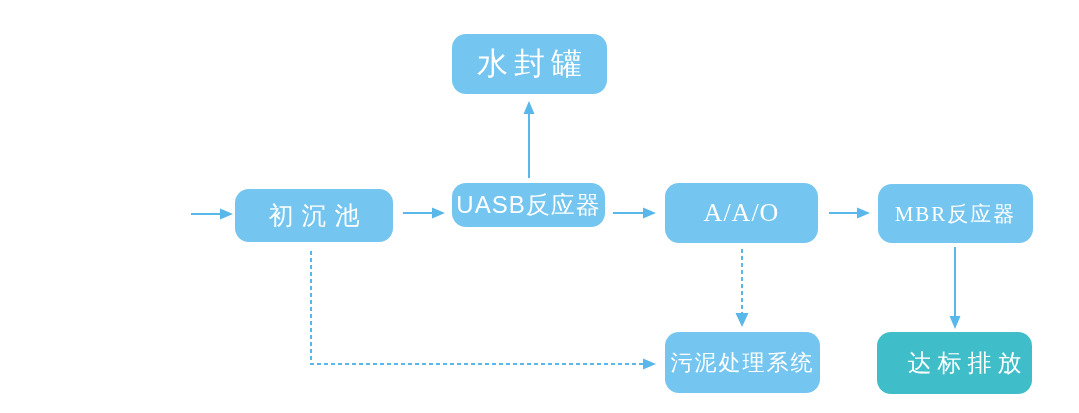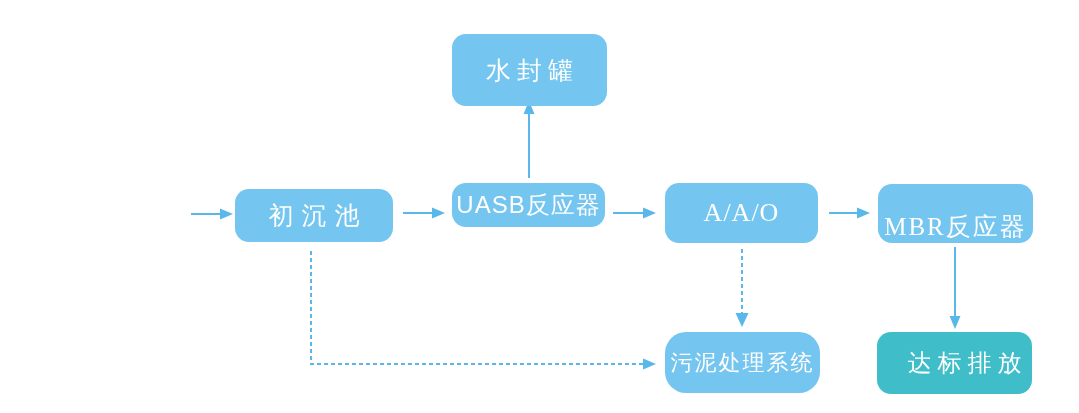--- a/index.html
+++ b/index.html
@@ -37,23 +37,23 @@
     box-sizing: border-box;
   }
   .node span { display: inline-block; }
   .accent { background: #3fbec9; }
   .serif  { font-family: "Liberation Serif", "DejaVu Serif", serif; }
 
   #node-production      { left: 26px;  top: 185px; width: 157px; height: 58px; letter-spacing: 6px; text-indent: 6px; }
   #node-sedimentation   { left: 235px; top: 189px; width: 158px; height: 53px; letter-spacing: 8px; text-indent: 8px; font-size: 25px; }
   #node-uasb            { left: 452px; top: 183px; width: 153px; height: 44px; letter-spacing: 1px; font-size: 24px; }
   #node-aao             { left: 665px; top: 183px; width: 153px; height: 60px; font-size: 26px; letter-spacing: 1px; }
-  #node-mbr             { left: 878px; top: 184px; width: 155px; height: 59px; font-size: 25px; letter-spacing: 2px; align-items: flex-end; }
-  #node-waterseal       { left: 452px; top: 34px;  width: 155px; height: 72px; letter-spacing: 6px; text-indent: 6px; font-size: 25px; }
-  #node-sludge          { left: 665px; top: 332px; width: 155px; height: 61px; font-size: 22px; letter-spacing: 2px; border-radius: 21px; }
+  #node-mbr             { left: 878px; top: 184px; width: 155px; height: 59px; font-size: 21px; letter-spacing: 2px; }
+  #node-waterseal       { left: 452px; top: 34px;  width: 155px; height: 60px; letter-spacing: 6px; text-indent: 6px; font-size: 31px; }
+  #node-sludge          { left: 665px; top: 332px; width: 155px; height: 61px; font-size: 22px; letter-spacing: 2px; }
   #node-discharge       { left: 877px; top: 332px; width: 155px; height: 62px; letter-spacing: 6px; text-indent: 6px; padding-left: 20px; }
 </style>
 </head>
 <body>
 
 <div class="canvas">
 
   <svg class="edges" viewBox="0 0 1079 413" xmlns="http://www.w3.org/2000/svg">
     <g stroke="#59b7ea" stroke-width="2" fill="#59b7ea">
 

